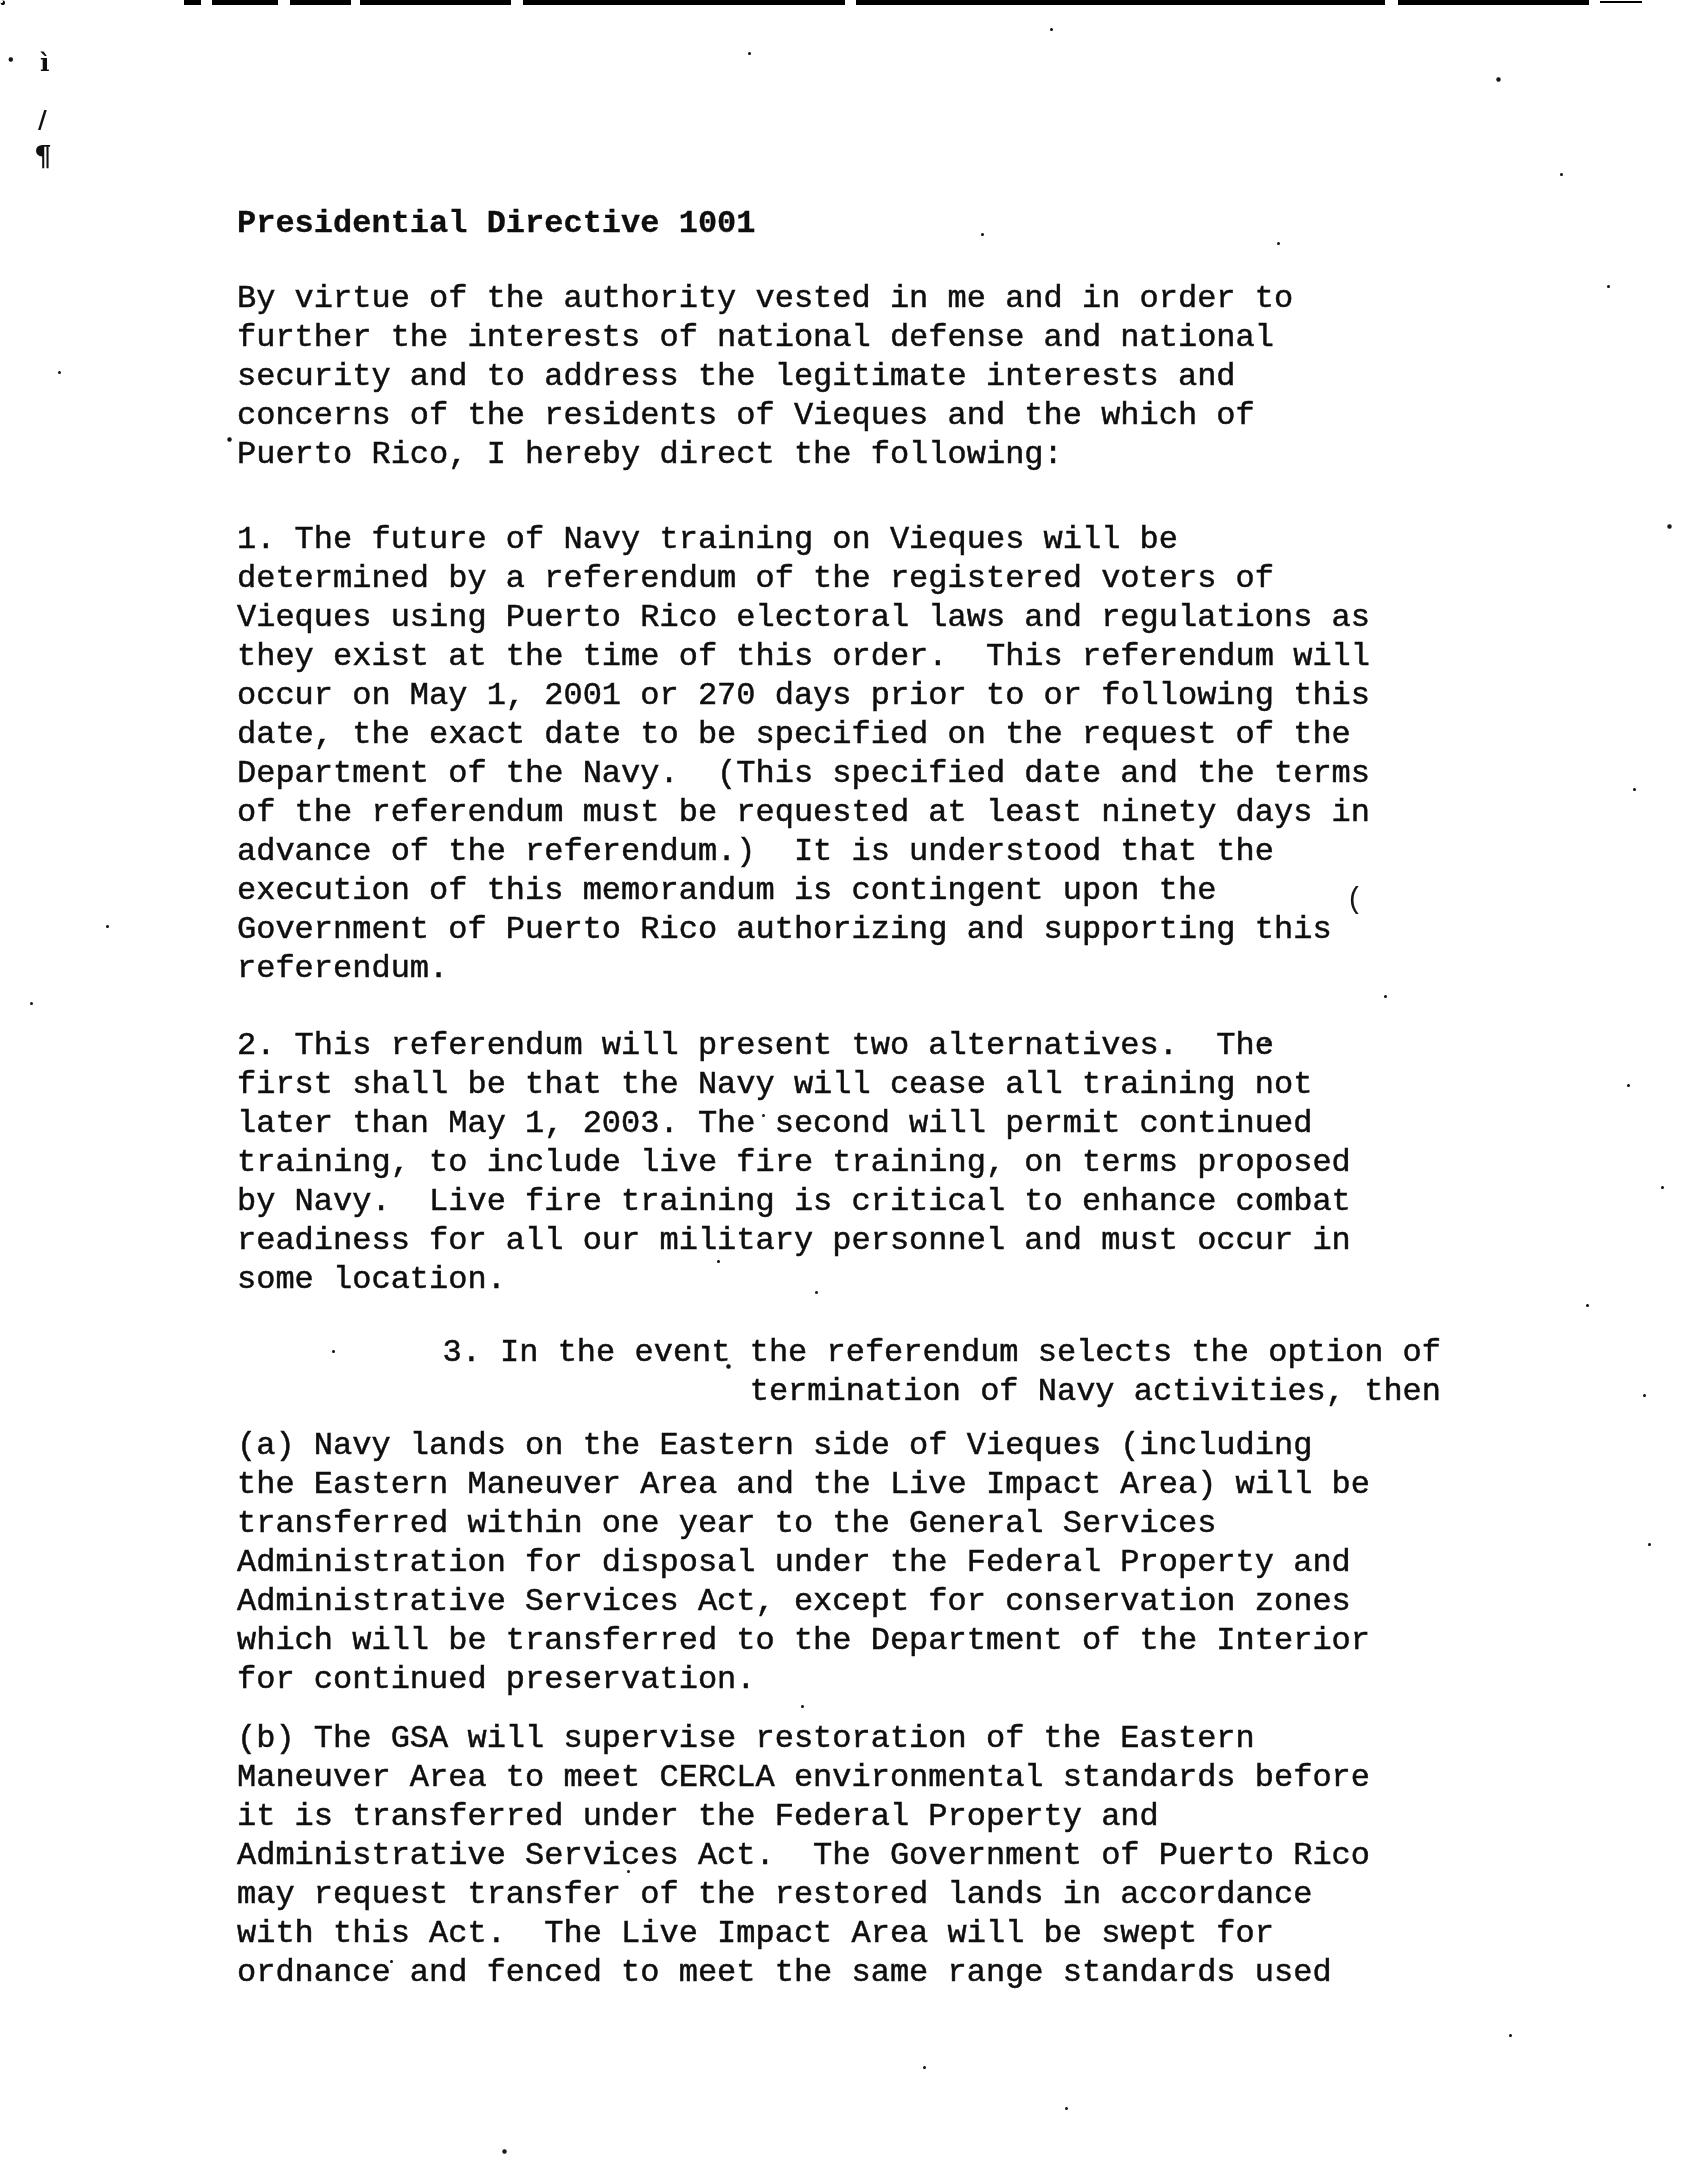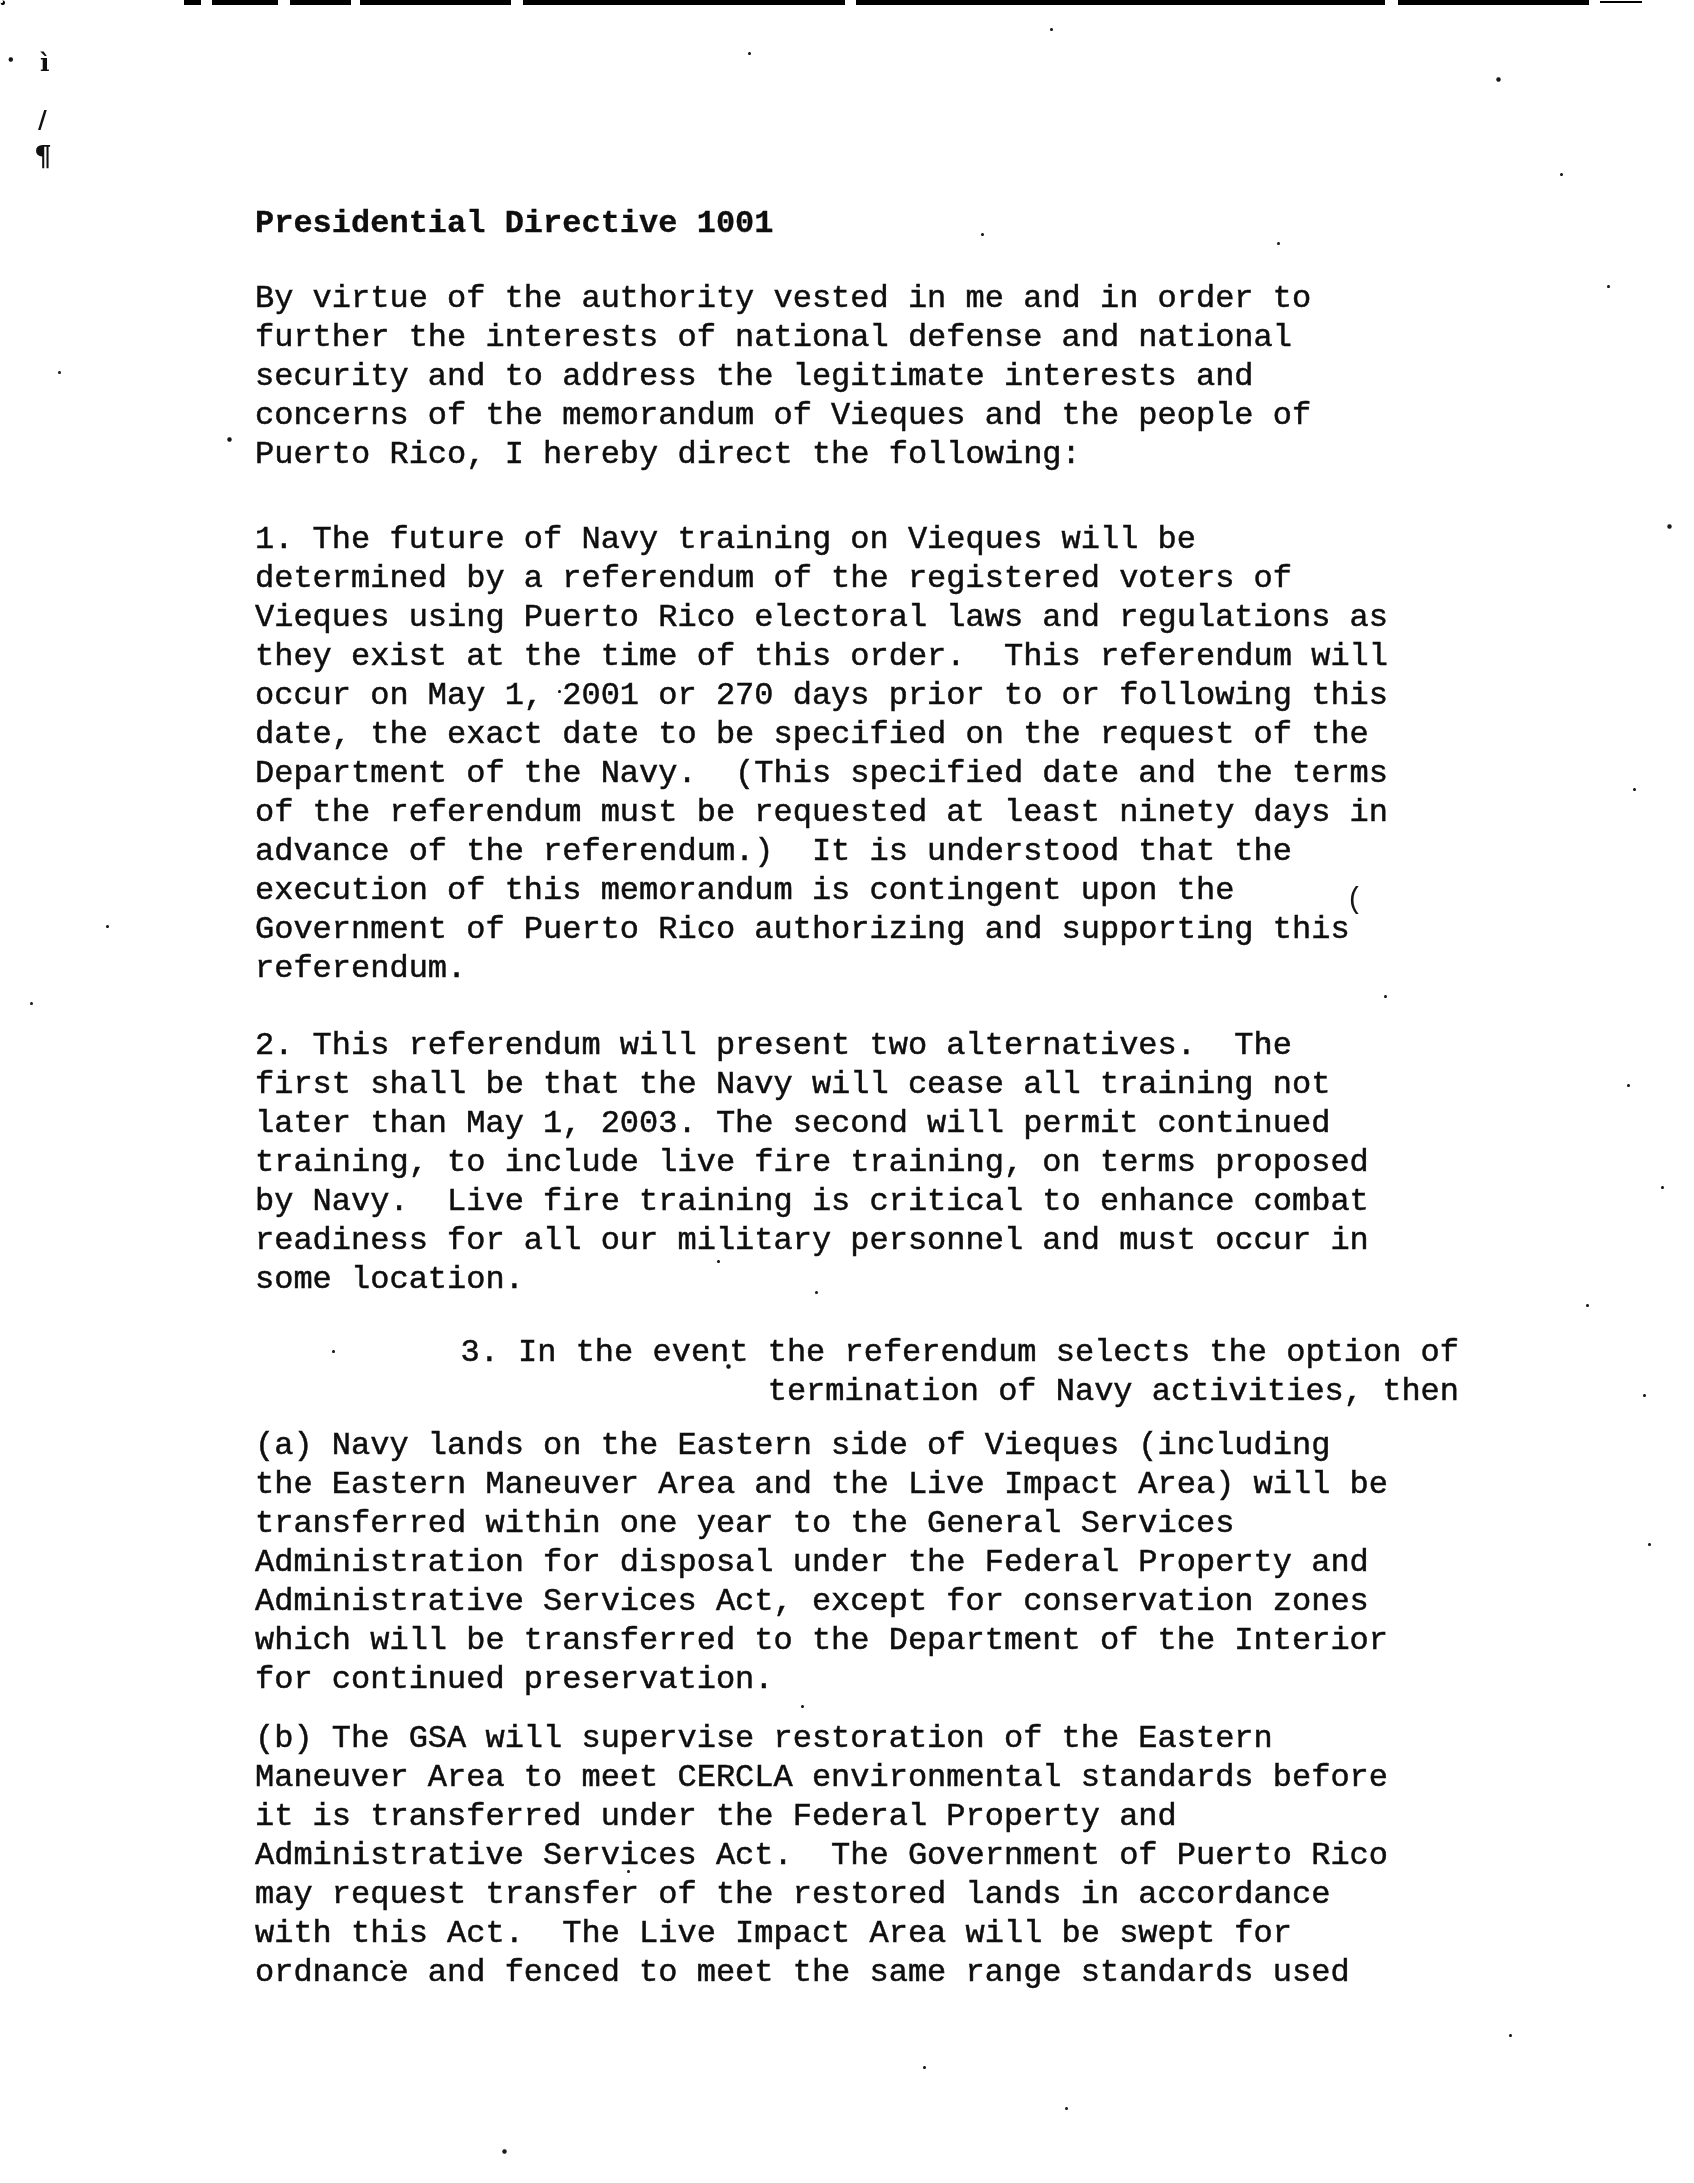--- a/index.html
+++ b/index.html
@@ -5,21 +5,21 @@
   html,body{margin:0;padding:0;background:#e8e8e8;}
   .page{
     position:relative;
     width:1694px;height:2183px;
     background:#ffffff;
     overflow:hidden;
     font-family:"Liberation Mono","DejaVu Sans Mono",monospace;
     color:#0e0e0e;
   }
   
-  .content{position:absolute;left:255px;top:204px;width:1204px;font-family:Liberation Mono, monospace;}
+  .content{position:absolute;left:237px;top:204px;width:1204px;font-family:Liberation Mono, monospace;}
   .title{
     font-size:32px;line-height:39px;font-weight:bold;margin:0;
     -webkit-text-stroke:0.3px #0d0d0d;
     white-space:pre;
   }
   .para{
     font-size:32px;line-height:39px;margin:0;white-space:pre;
     -webkit-text-stroke:0.5px #111111;
   }
   .p-intro{margin-top:36px;}
@@ -104,21 +104,21 @@
 
   <span class="mark mark1">ì</span>
   <span class="mark mark2">/</span>
   <span class="mark mark3">¶</span>
 
   <main class="content">
     <h1 class="title">Presidential Directive 1001</h1>
     <p class="para p-intro">By virtue of the authority vested in me and in order to
 further the interests of national defense and national
 security and to address the legitimate interests and
-concerns of the memorandum of Vieques and the people of
+concerns of the residents of Vieques and the which of
 Puerto Rico, I hereby direct the following:</p>
     <p class="para p-1">1. The future of Navy training on Vieques will be
 determined by a referendum of the registered voters of
 Vieques using Puerto Rico electoral laws and regulations as
 they exist at the time of this order.  This referendum will
 occur on May 1, 2001 or 270 days prior to or following this
 date, the exact date to be specified on the request of the
 Department of the Navy.  (This specified date and the terms
 of the referendum must be requested at least ninety days in
 advance of the referendum.)  It is understood that the

